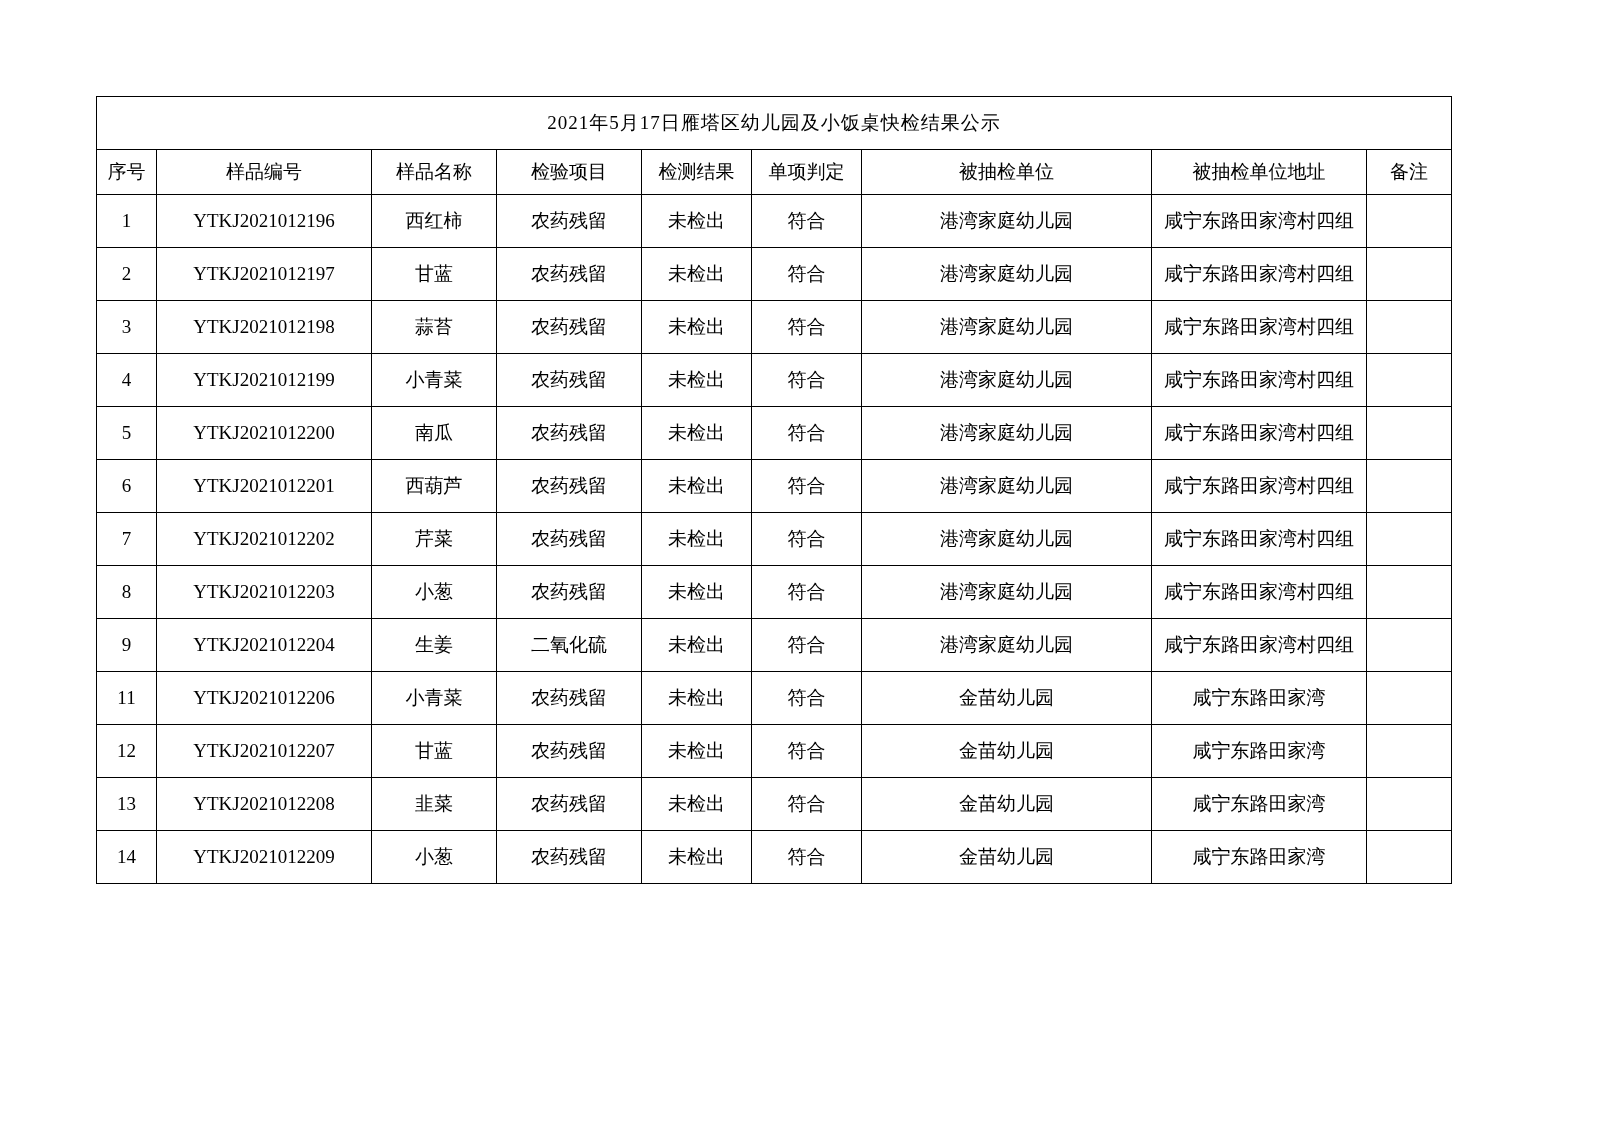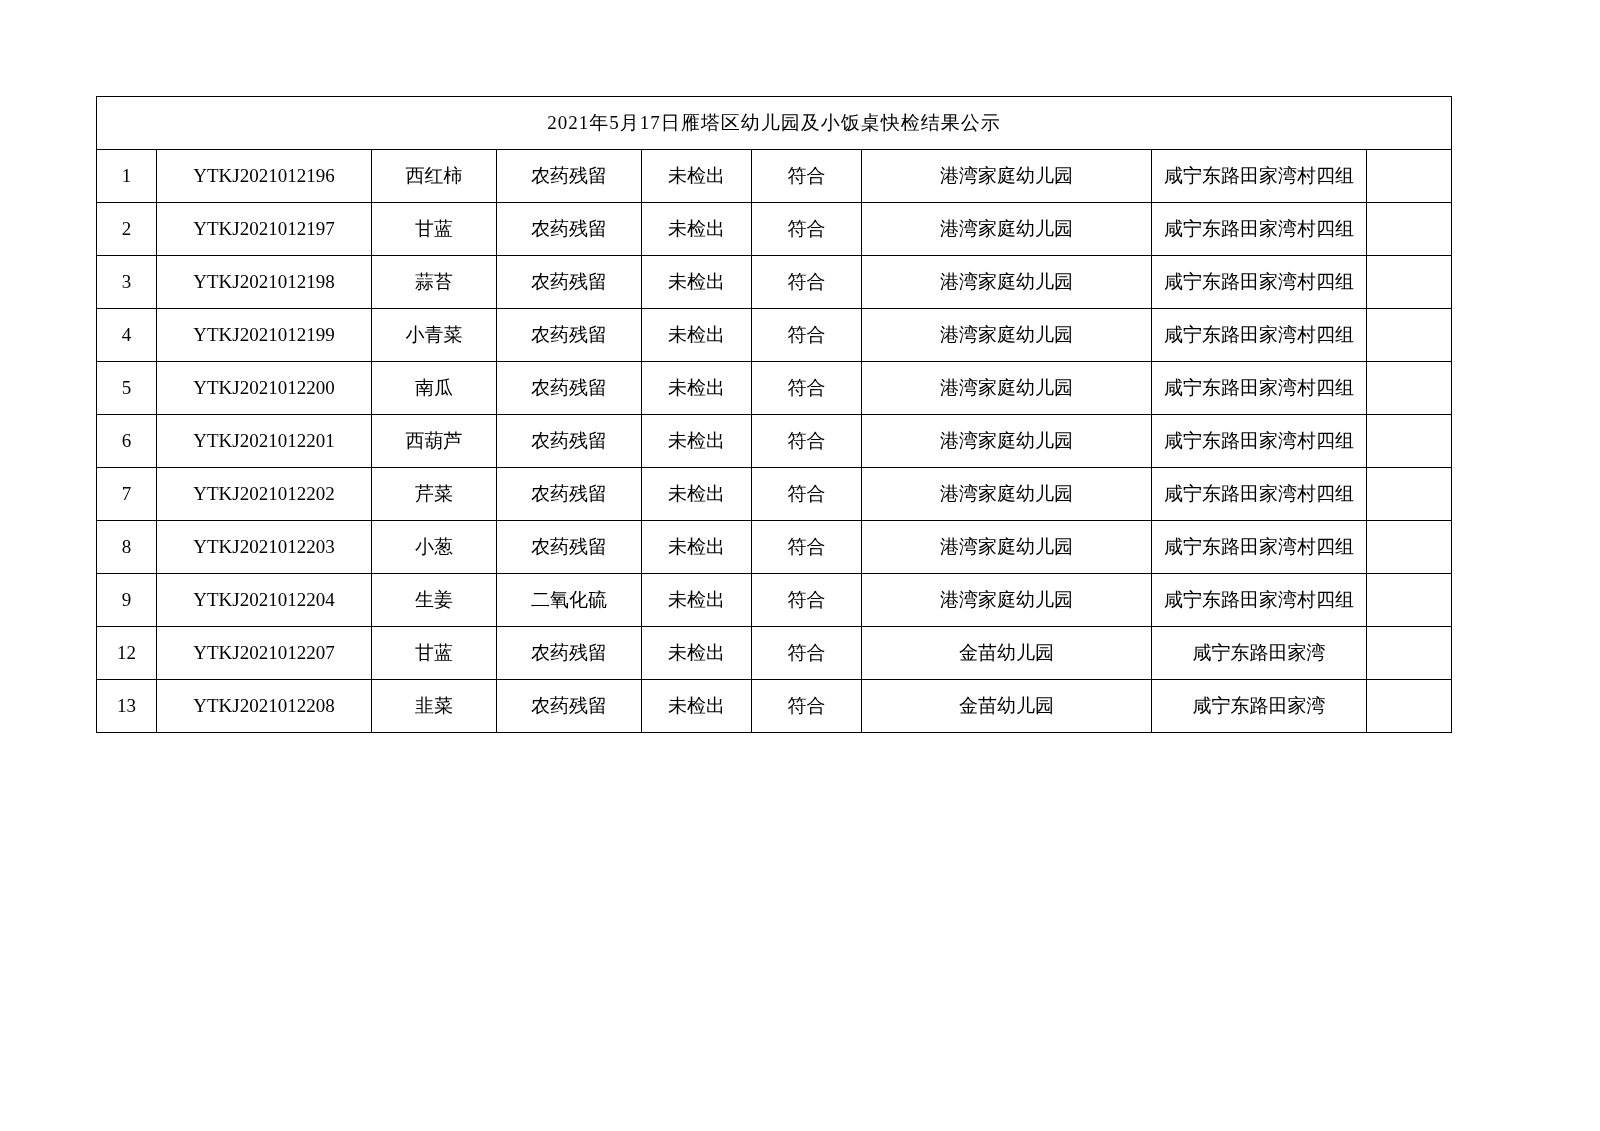--- a/index.html
+++ b/index.html
@@ -82,20 +82,31 @@
         <col class="col-result">
         <col class="col-judge">
         <col class="col-unit">
         <col class="col-addr">
         <col class="col-remark">
       </colgroup>
       <tbody id="table-body">
         <tr>
           <td class="title-cell" colspan="9">2021年5月17日雁塔区幼儿园及小饭桌快检结果公示</td>
         </tr>
+        <tr class="header-row">
+          <td>序号</td>
+          <td>样品编号</td>
+          <td>样品名称</td>
+          <td>检验项目</td>
+          <td>检测结果</td>
+          <td>单项判定</td>
+          <td>被抽检单位</td>
+          <td>被抽检单位地址</td>
+          <td>备注</td>
+        </tr>
       <tr class="data-row">
             <td class="num">1</td>
             <td class="num">YTKJ2021012196</td>
             <td>西红柿</td>
             <td>农药残留</td>
             <td>未检出</td>
             <td>符合</td>
             <td>港湾家庭幼儿园</td>
             <td>咸宁东路田家湾村四组</td>
             <td></td>
@@ -182,34 +193,56 @@
             <td class="num">YTKJ2021012204</td>
             <td>生姜</td>
             <td>二氧化硫</td>
             <td>未检出</td>
             <td>符合</td>
             <td>港湾家庭幼儿园</td>
             <td>咸宁东路田家湾村四组</td>
             <td></td>
           </tr>
           <tr class="data-row">
+            <td class="num">11</td>
+            <td class="num">YTKJ2021012206</td>
+            <td>小青菜</td>
+            <td>农药残留</td>
+            <td>未检出</td>
+            <td>符合</td>
+            <td>金苗幼儿园</td>
+            <td>咸宁东路田家湾</td>
+            <td></td>
+          </tr>
+          <tr class="data-row">
             <td class="num">12</td>
             <td class="num">YTKJ2021012207</td>
             <td>甘蓝</td>
             <td>农药残留</td>
             <td>未检出</td>
             <td>符合</td>
             <td>金苗幼儿园</td>
             <td>咸宁东路田家湾</td>
             <td></td>
           </tr>
           <tr class="data-row">
             <td class="num">13</td>
             <td class="num">YTKJ2021012208</td>
             <td>韭菜</td>
+            <td>农药残留</td>
+            <td>未检出</td>
+            <td>符合</td>
+            <td>金苗幼儿园</td>
+            <td>咸宁东路田家湾</td>
+            <td></td>
+          </tr>
+          <tr class="data-row">
+            <td class="num">14</td>
+            <td class="num">YTKJ2021012209</td>
+            <td>小葱</td>
             <td>农药残留</td>
             <td>未检出</td>
             <td>符合</td>
             <td>金苗幼儿园</td>
             <td>咸宁东路田家湾</td>
             <td></td>
           </tr>
         </tbody>
     </table>
   </div>

